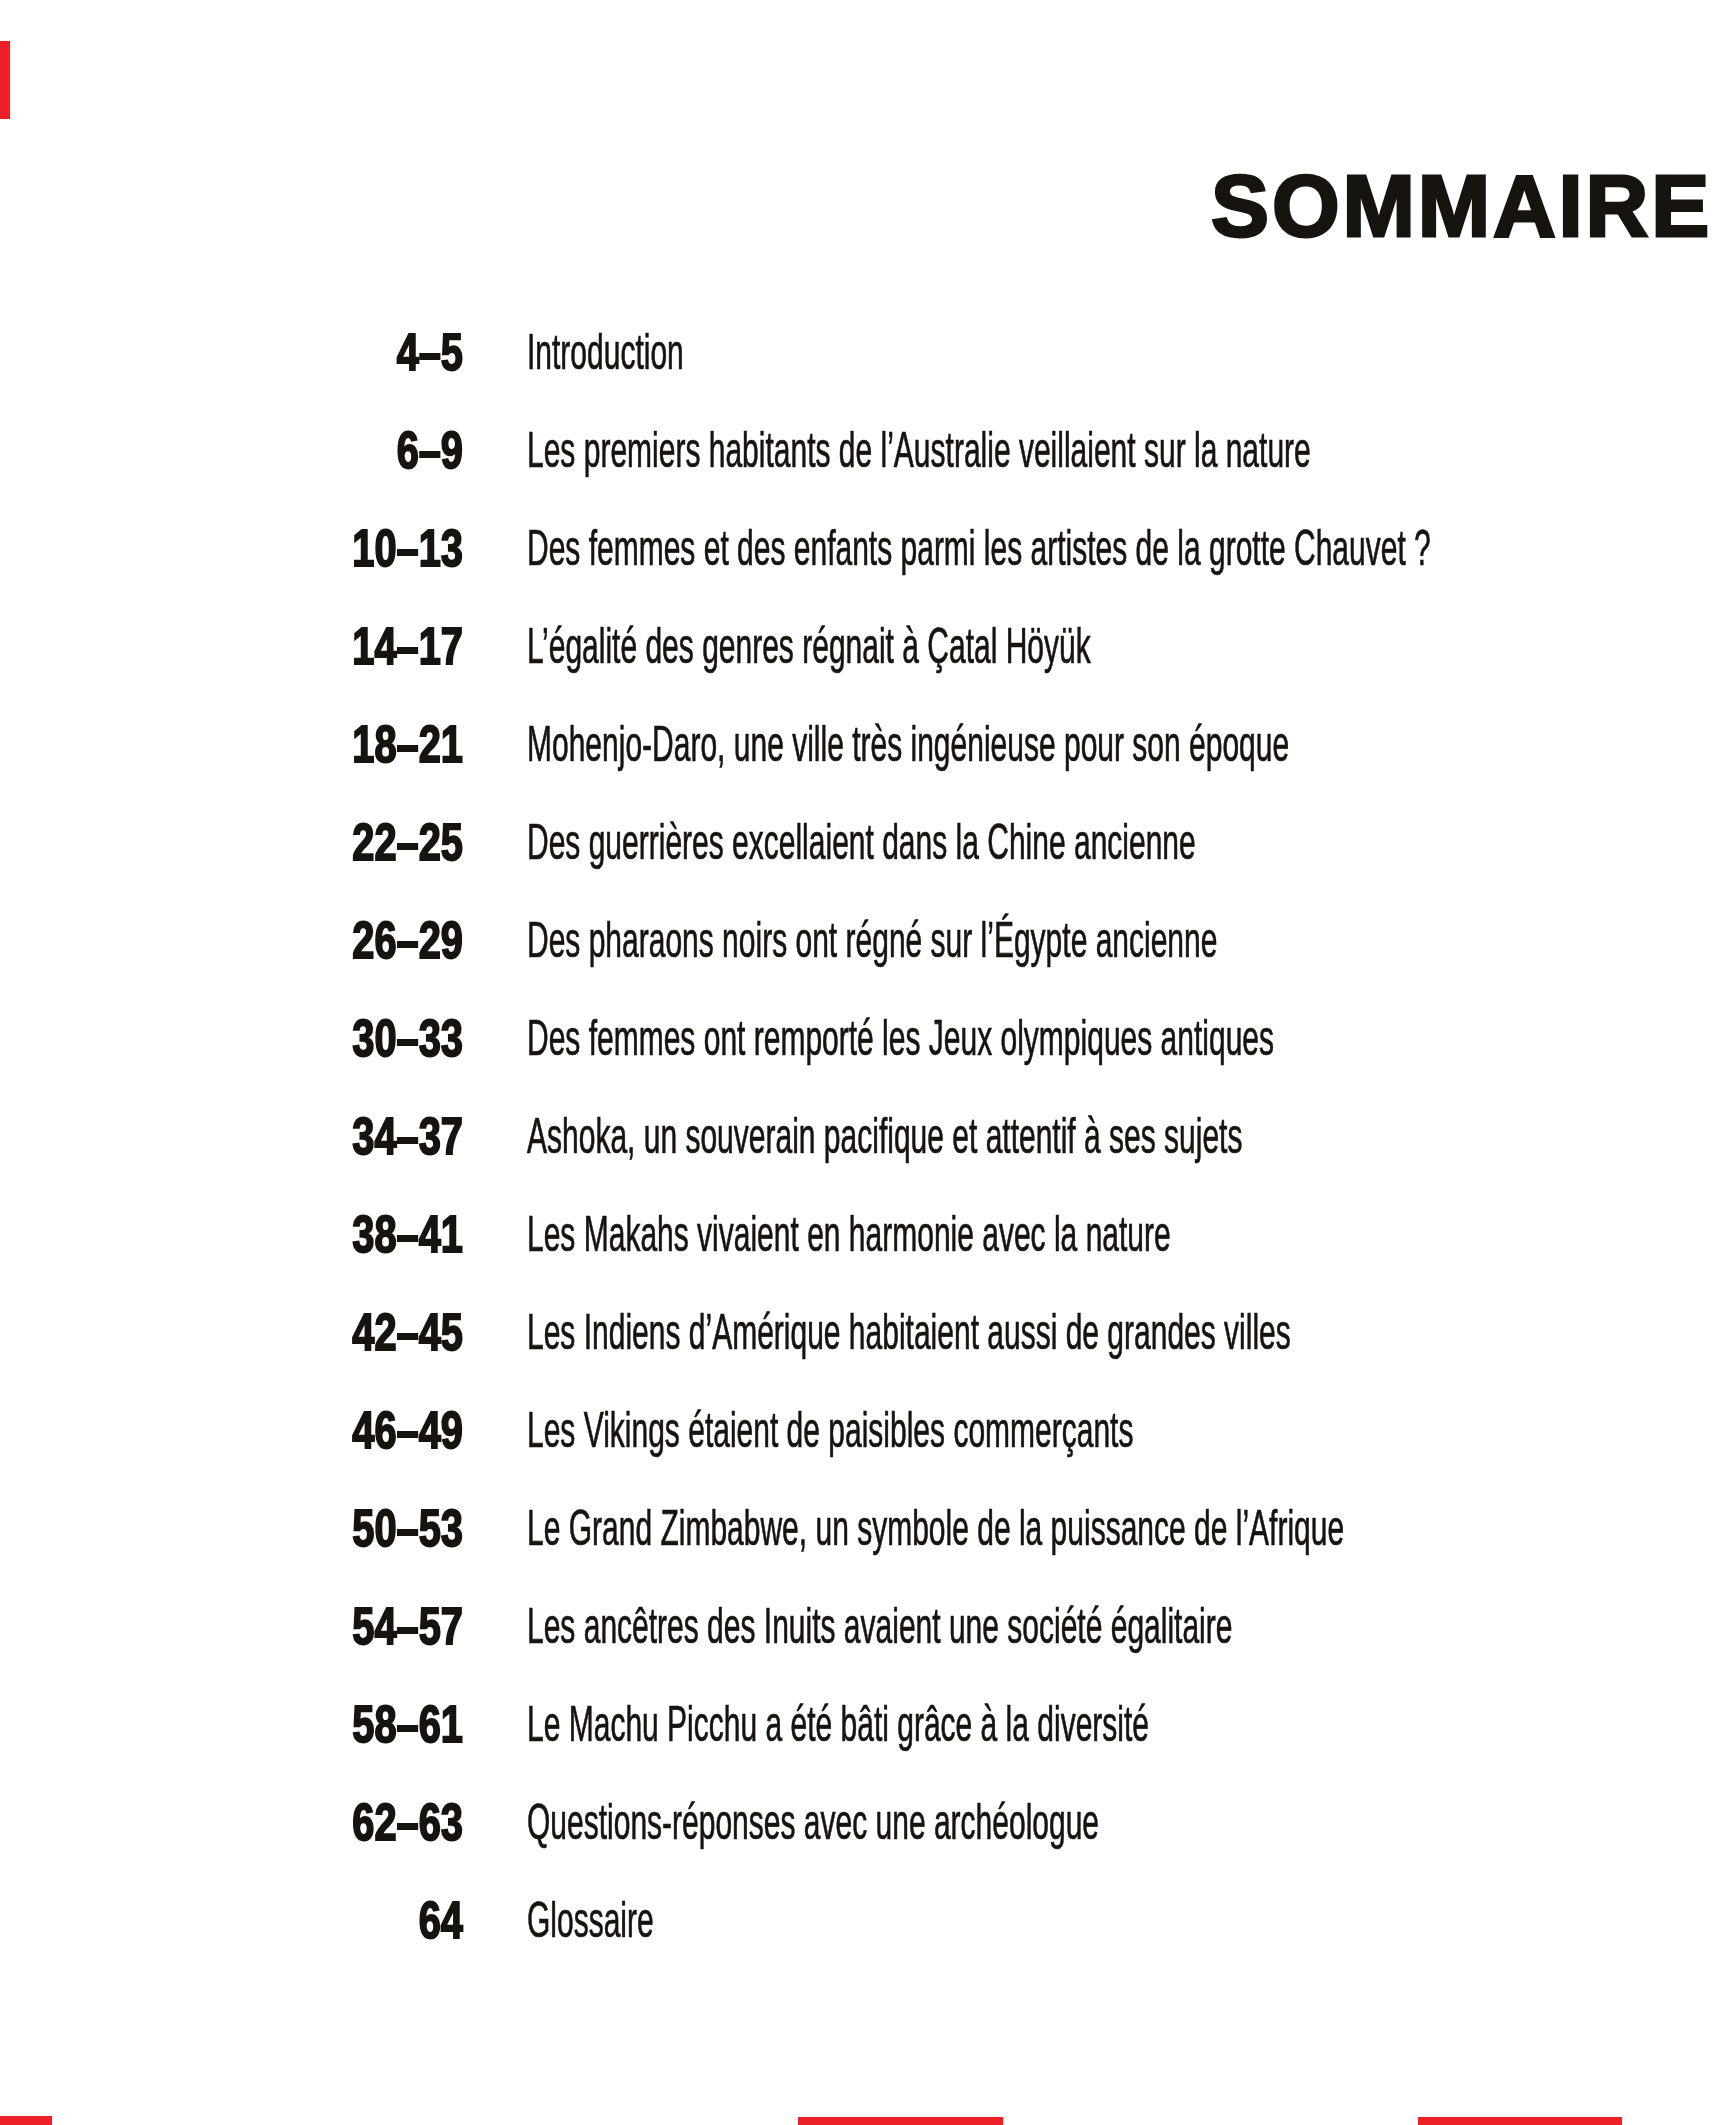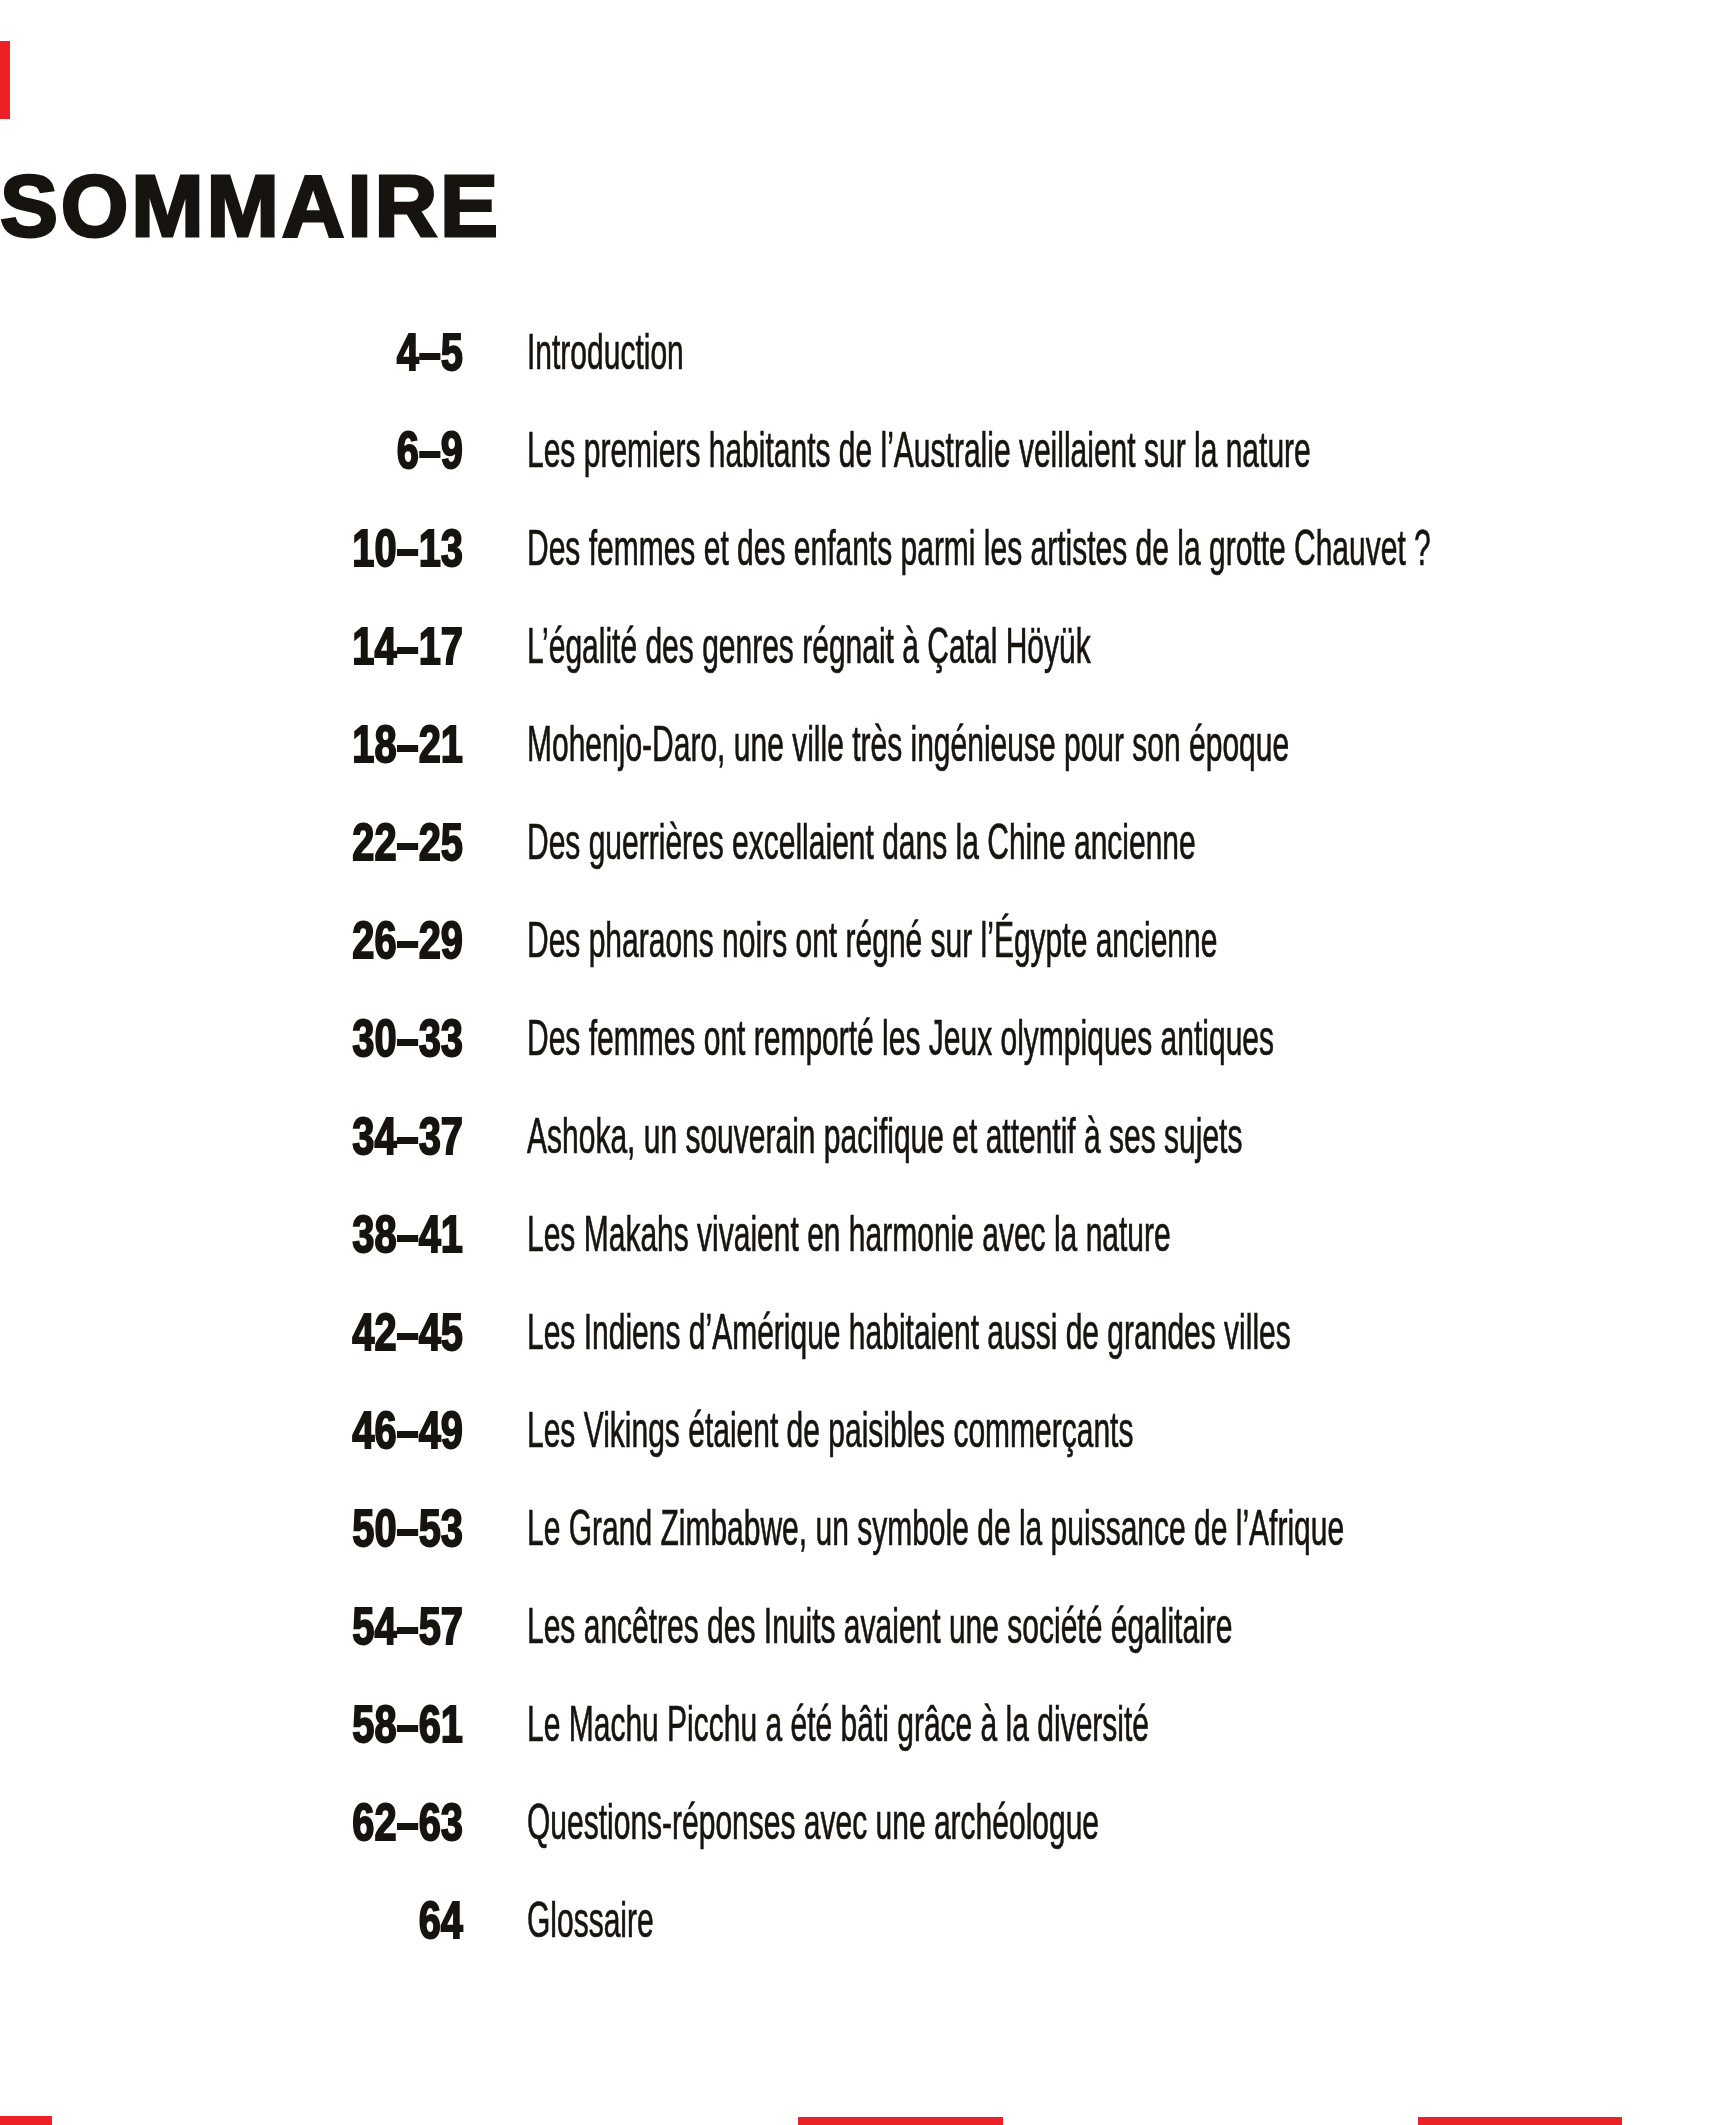--- a/index.html
+++ b/index.html
@@ -8,21 +8,21 @@
     width:1732px;height:2125px;
     background:#ffffff;
     overflow:hidden;
     font-family:"Liberation Sans",sans-serif;
     color:#17130e;
   }
   .title{
     position:absolute;
     top:162px;left:0;width:1712px;
     margin:0;
-    text-align:left;
+    text-align:right;
     font-family:"Liberation Sans",sans-serif;
     font-weight:bold;
     font-size:87px;
     line-height:1;
     letter-spacing:2.8px;
     color:#17130e;
     -webkit-text-stroke:2.8px #17130e;
   }
   .toc{
     position:absolute;

